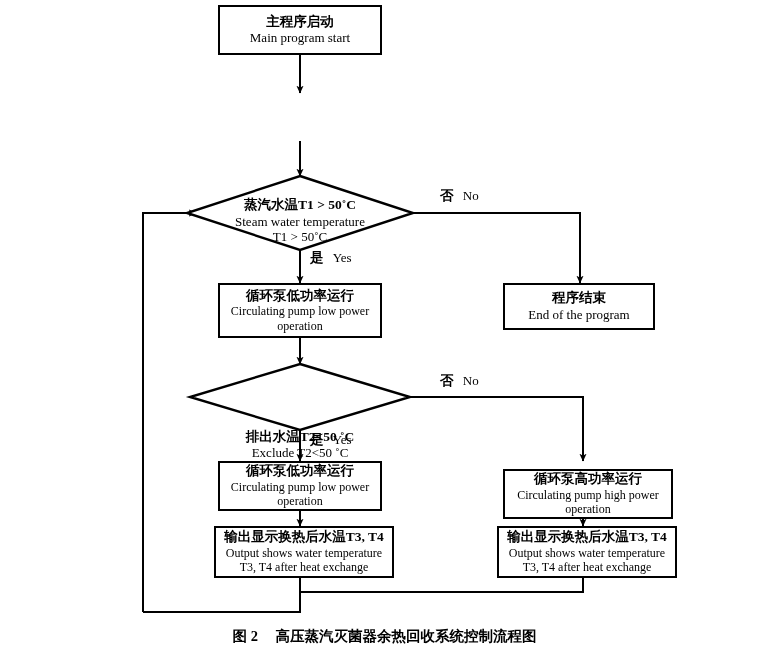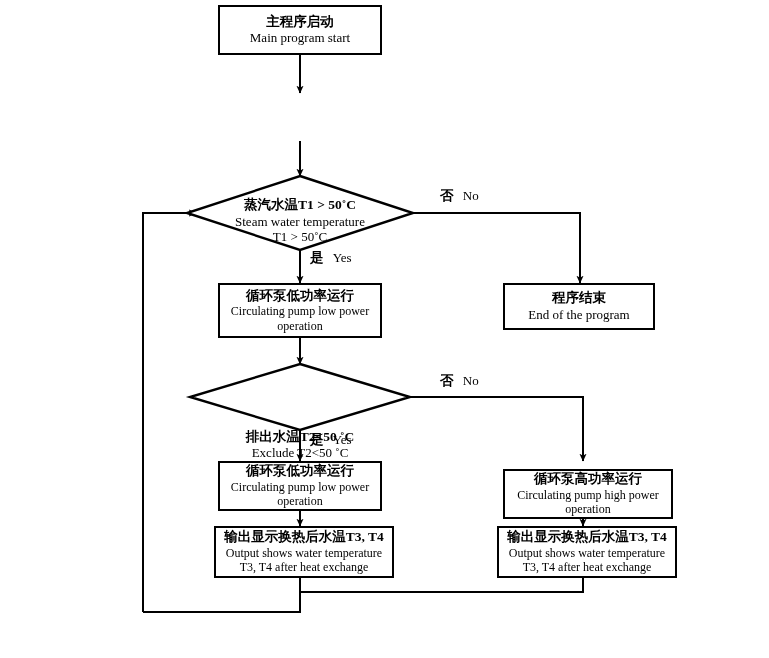--- a/index.html
+++ b/index.html
@@ -134,14 +134,18 @@
   <div class="edge-label" style="left:440px;top:373px;">
     <span class="lcn">否</span>
     <span style="margin-left:6px;">No</span>
   </div>
 
   <div class="edge-label" style="left:310px;top:432px;">
     <span class="lcn">是</span>
     <span style="margin-left:6px;">Yes</span>
   </div>
 
+  <div class="caption" style="top:627px;">
+    <span class="capnum">图 2</span>
+    <span class="captxt">高压蒸汽灭菌器余热回收系统控制流程图</span>
+  </div>
 
 </div>
 
 </body></html>

